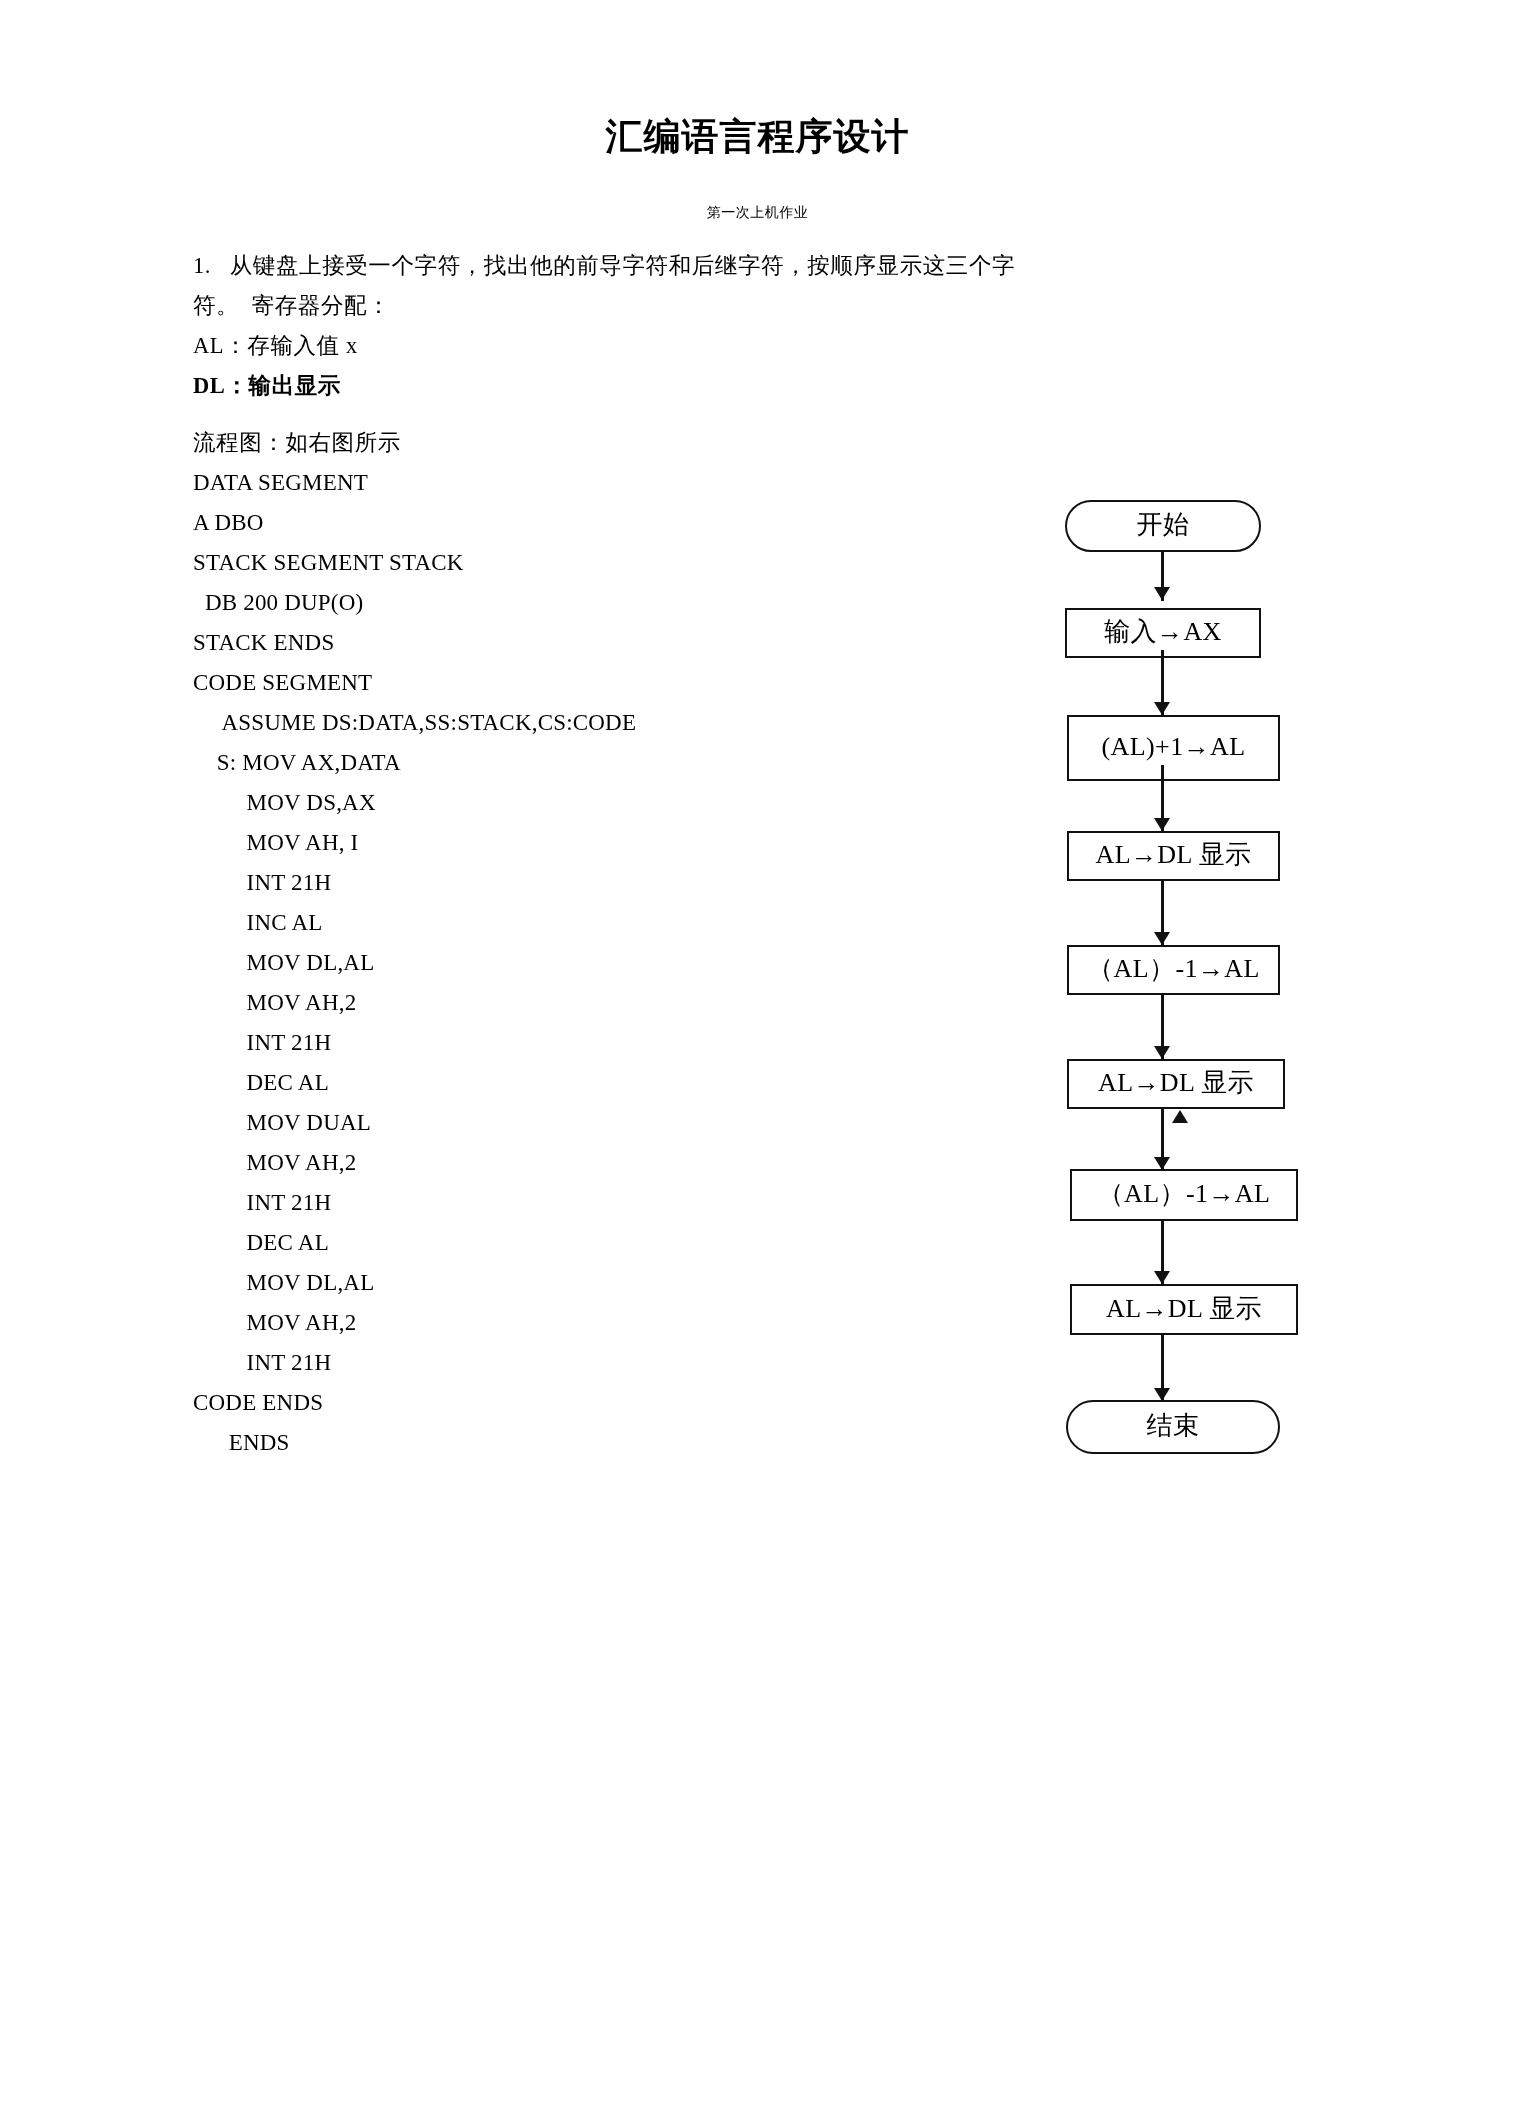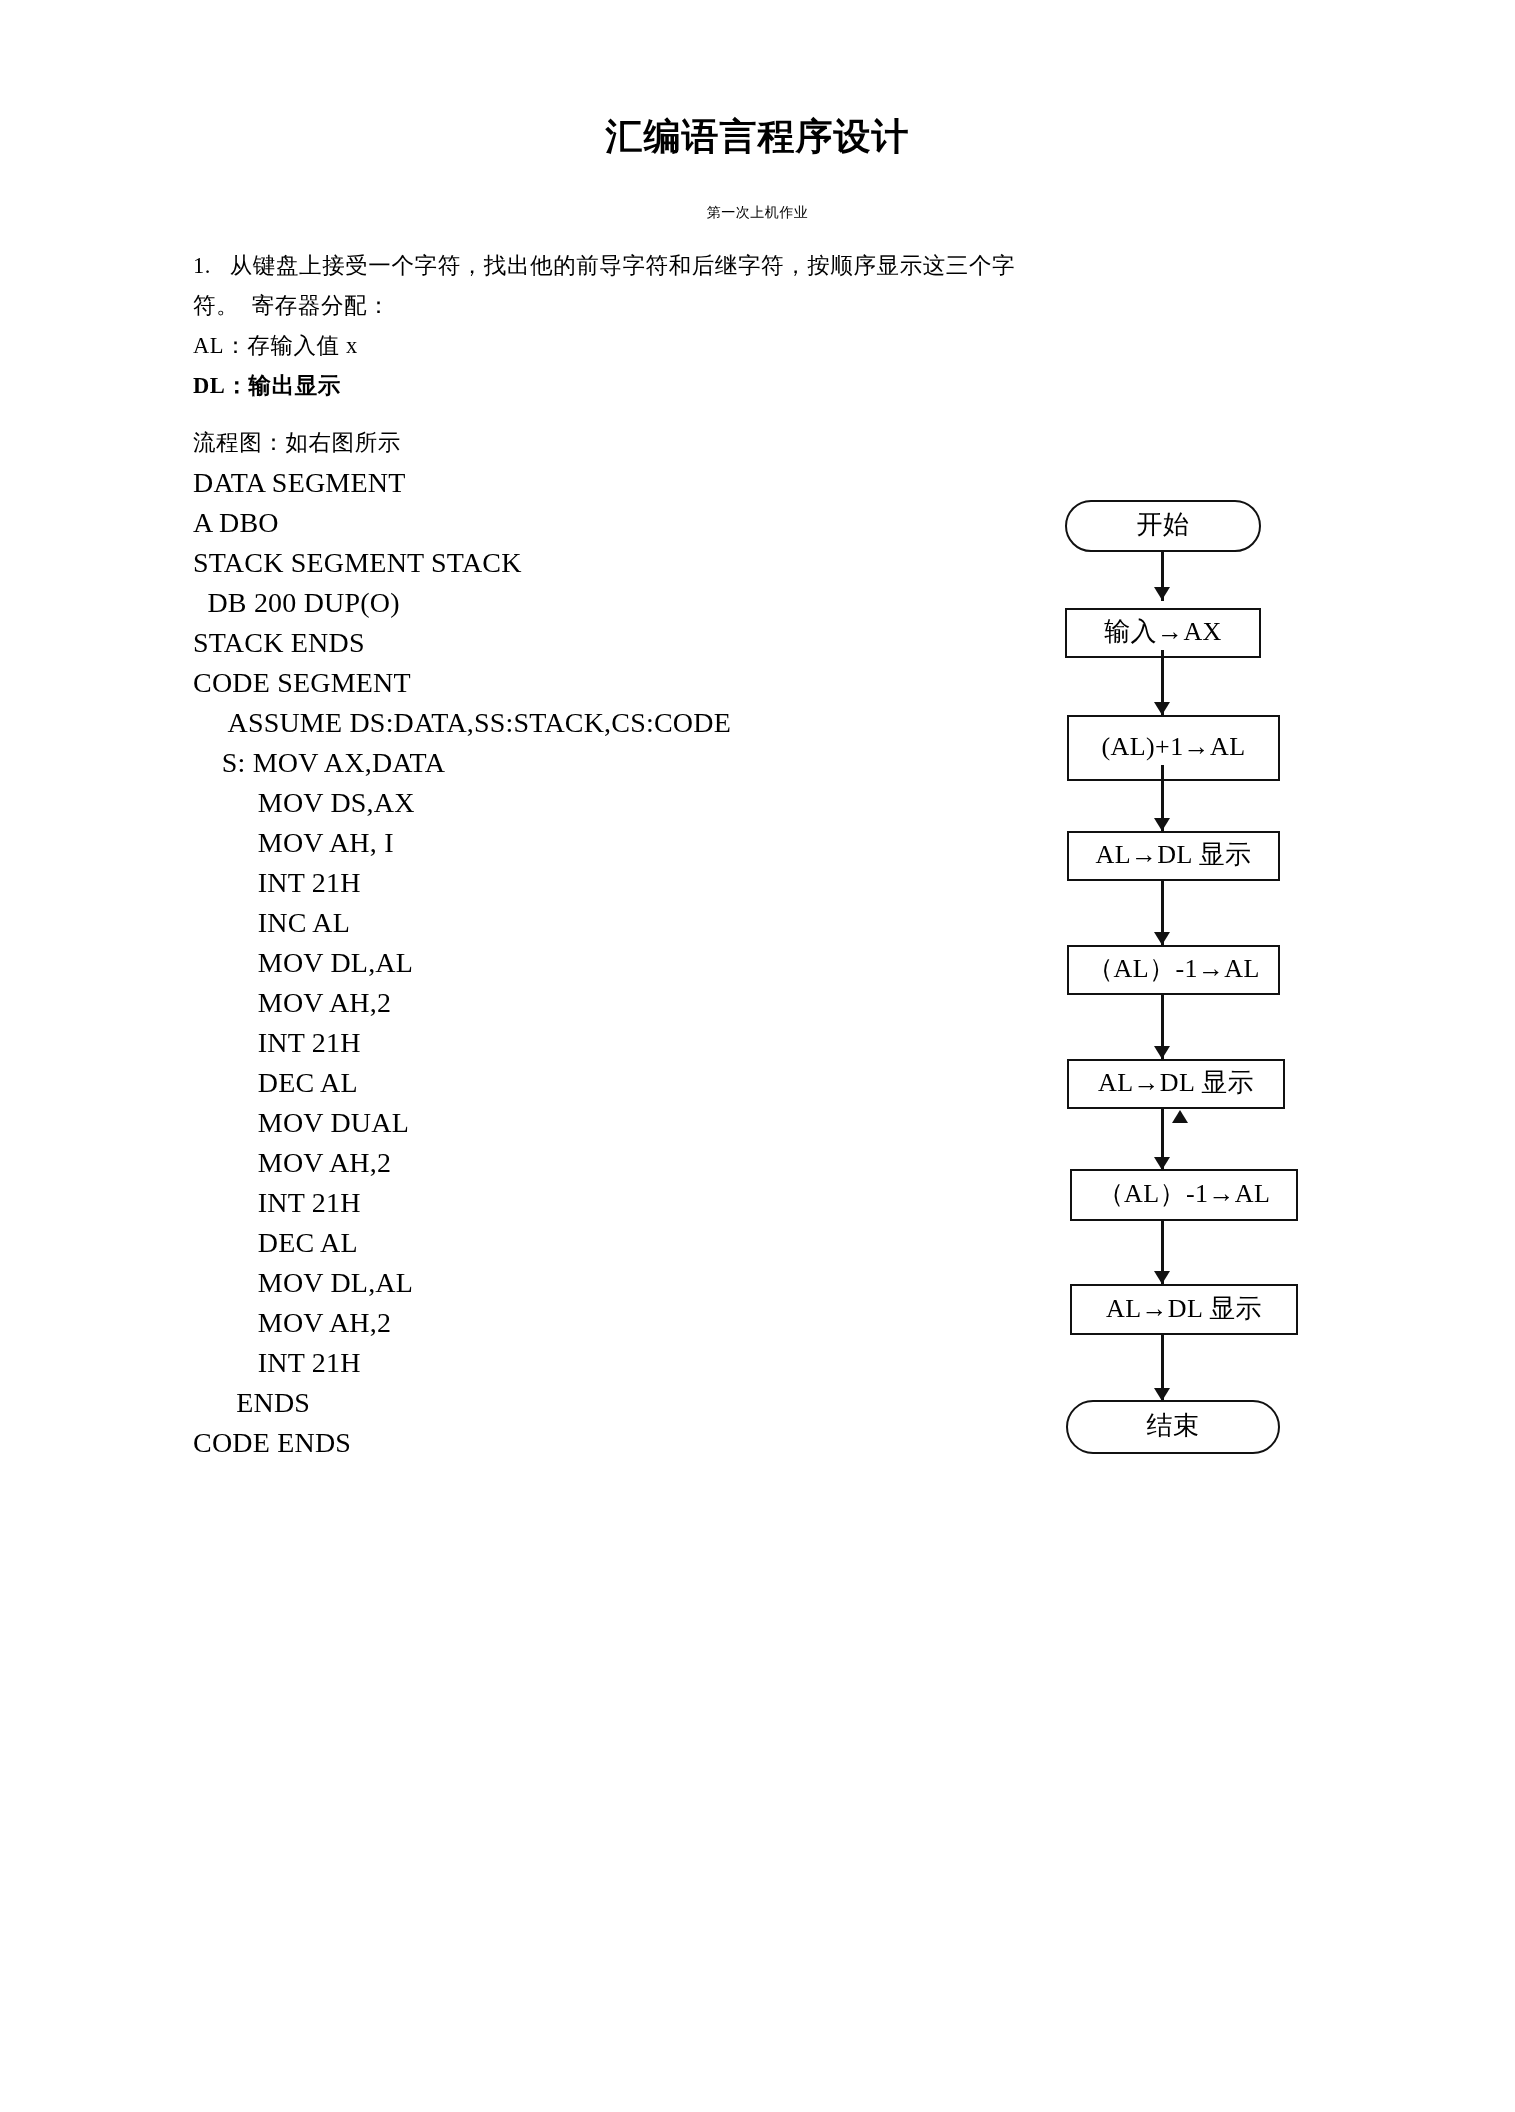--- a/index.html
+++ b/index.html
@@ -48,21 +48,21 @@
   }
 
   
   .body-col {
     position: absolute;
     left: 193px;
     top: 246px;
     width: 940px;
   }
   .p-line {
-    font-size: 28px;
+    font-size: 23px;
     line-height: 40px;
     white-space: pre;
     letter-spacing: 0.2px;
   }
   .p-line.cn {
     font-size: 22.5px;
     letter-spacing: 0.6px;
   }
   .p-line.gap-before {
     margin-top: 17px;
@@ -151,22 +151,22 @@
     <div class="p-line">         MOV AH,2</div>
     <div class="p-line">         INT 21H</div>
     <div class="p-line">         DEC AL</div>
     <div class="p-line">         MOV DUAL</div>
     <div class="p-line">         MOV AH,2</div>
     <div class="p-line">         INT 21H</div>
     <div class="p-line">         DEC AL</div>
     <div class="p-line">         MOV DL,AL</div>
     <div class="p-line">         MOV AH,2</div>
     <div class="p-line">         INT 21H</div>
+    <div class="p-line">CODE ENDS</div>
     <div class="p-line">      ENDS</div>
-    <div class="p-line">CODE ENDS</div>
   </div>
 
   <div class="flow">
 
     <div class="node term" style="left:45px; top:0px; width:196px; height:52px;">
       <span class="lbl">开始</span>
     </div>
 
     <div class="conn" style="left:141px; top:52px; height:49px;"></div>
     <div class="arrowhead" style="left:134px; top:87px;"></div>

